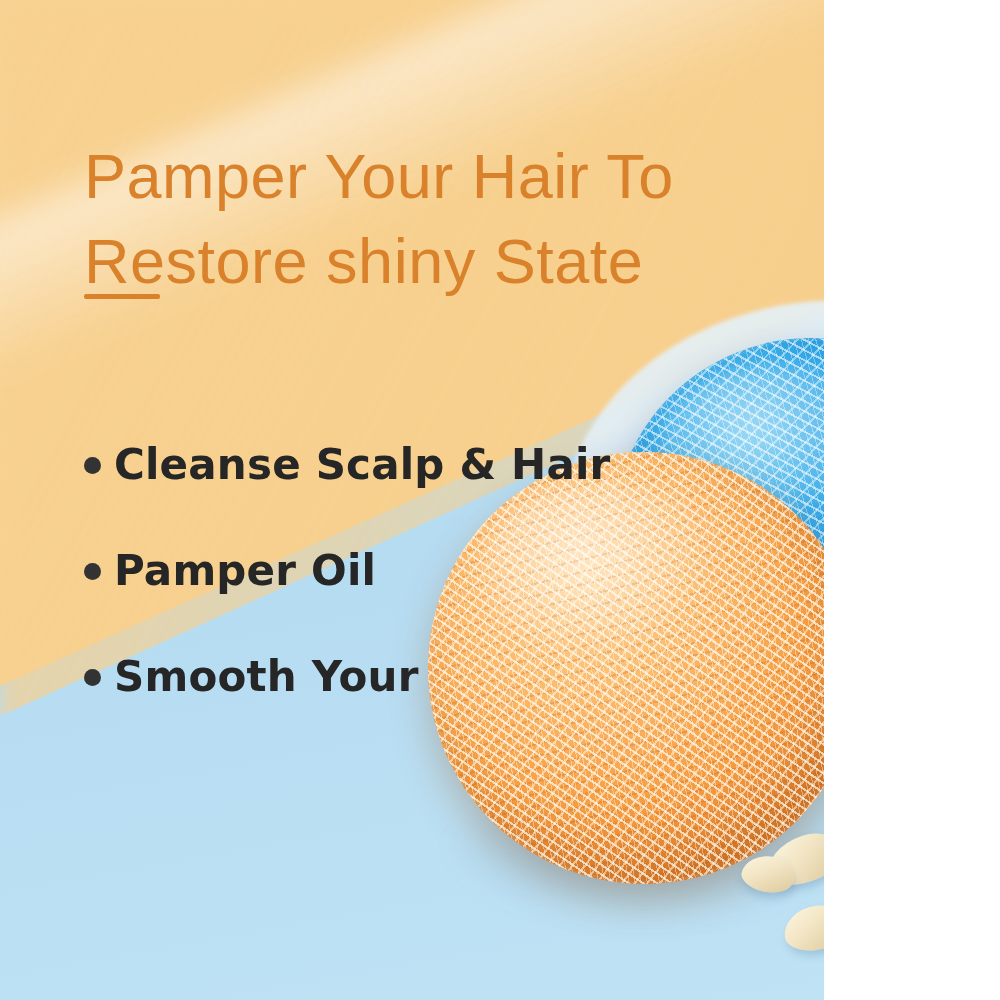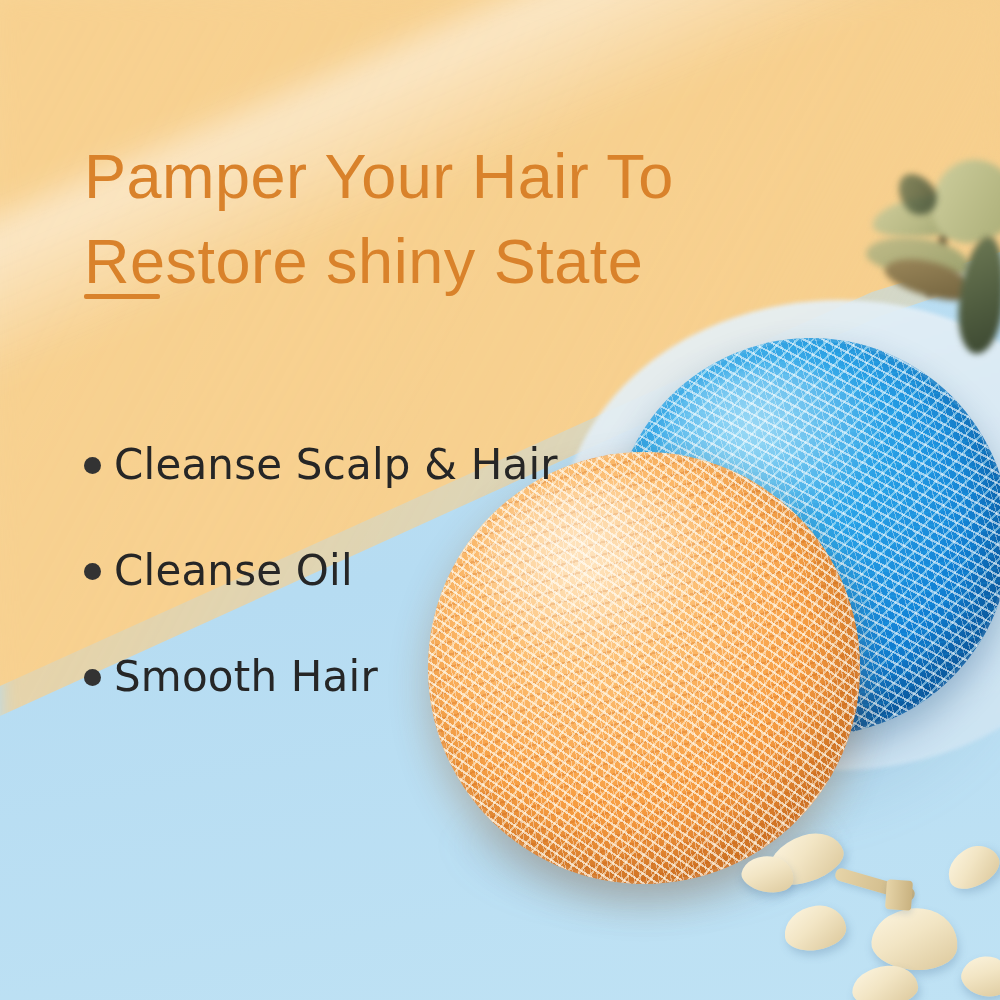--- a/index.html
+++ b/index.html
@@ -3,21 +3,21 @@
 <meta charset="utf-8">
 <title>Product Feature Banner</title>
 <style>
   html, body {
     margin: 0;
     padding: 0;
     background: #ffffff;
   }
   #stage {
     position: relative;
-    width: 1000px;
+    width: 824px;
     height: 1000px;
     overflow: hidden;
     font-family: "Liberation Sans", sans-serif;
     background: #bcdff2;
   }
 
   
   .bg-blue {
     position: absolute;
     inset: 0;
@@ -188,20 +188,21 @@
     position: absolute;
     left: 84px; top: 412px;
     width: 560px;
     list-style: none;
     margin: 0; padding: 0;
   }
   .benefits li {
     display: flex;
     align-items: center;
     height: 106px;
+    font-weight: bold;
   }
   .dot {
     width: 17px; height: 17px;
     border-radius: 50%;
     background: #333333;
     flex: 0 0 auto;
     margin-right: 13px;
   }
   .benefit-text {
     color: #262626;
@@ -263,21 +264,21 @@
 Restore shiny State</h1>
   <div class="rule"></div>
 
   <ul class="benefits">
     <li>
       <span class="dot"></span>
       <span class="benefit-text">Cleanse Scalp &amp; Hair</span>
     </li>
     <li>
       <span class="dot"></span>
-      <span class="benefit-text">Cleanse Oil</span>
+      <span class="benefit-text">Pamper Oil</span>
     </li>
     <li>
       <span class="dot"></span>
-      <span class="benefit-text">Smooth Hair</span>
+      <span class="benefit-text">Smooth Your</span>
     </li>
   </ul>
 
 </div>
 
 </body></html>

